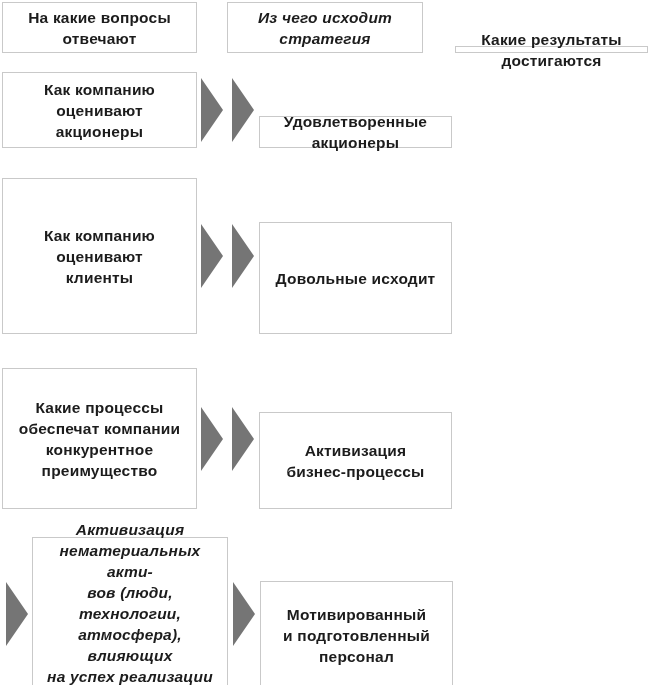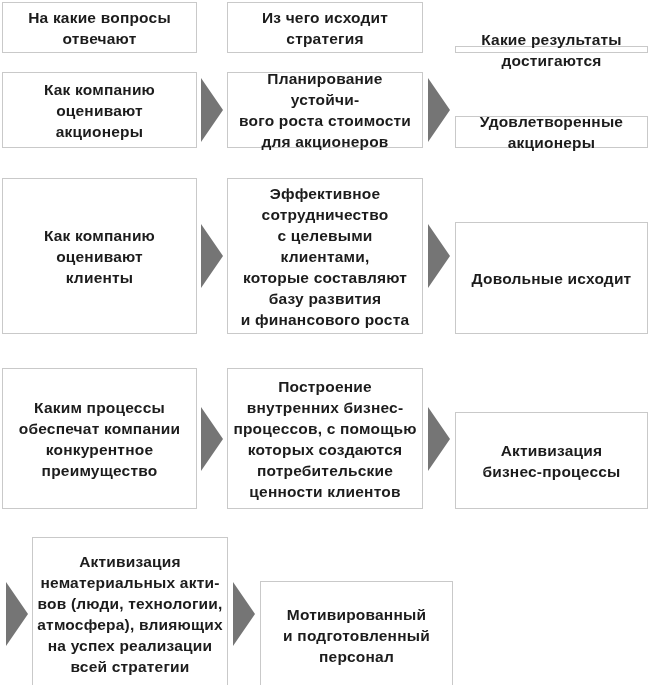--- a/index.html
+++ b/index.html
@@ -29,21 +29,21 @@
   }
   .box .txt {
     white-space: pre-line;
     font-weight: bold;
     font-size: 15.5px;
     line-height: 21px;
     color: #1c1c1c;
     letter-spacing: 0.2px;
   }
   .col1 { width: 195px; }
-  .col2 { width: 196px; }
+  .col2 { width: 196px; font-style: italic; }
   .col3 { width: 193px; margin-top: 44px; }
   .gap1 { width: 30px; display: flex; align-items: center; justify-content: center; }
   .gap2 { width: 32px; display: flex; align-items: center; justify-content: center; }
   .arrow {
     width: 0; height: 0;
     border-top: 32px solid transparent;
     border-bottom: 32px solid transparent;
     border-left: 22px solid #757575;
   }
   .hdr  { margin-top: 2px;  height: 51px; }
@@ -76,77 +76,55 @@
 
   <div class="row r1">
     <div class="box col1">
       <span class="txt">Как компанию
 оценивают
 акционеры</span>
     </div>
     <div class="gap1">
       <div class="arrow"></div>
     </div>
-    <div class="box col2">
-      <span class="txt">Планирование устойчи-
-вого роста стоимости
-для акционеров</span>
-    </div>
     <div class="gap2">
       <div class="arrow"></div>
     </div>
     <div class="box col3">
       <span class="txt">Удовлетворенные
 акционеры</span>
     </div>
   </div>
 
   <div class="row r2">
     <div class="box col1">
       <span class="txt">Как компанию
 оценивают
 клиенты</span>
     </div>
     <div class="gap1">
       <div class="arrow"></div>
     </div>
-    <div class="box col2">
-      <span class="txt">Эффективное
-сотрудничество
-с целевыми
-клиентами,
-которые составляют
-базу развития
-и финансового роста</span>
-    </div>
     <div class="gap2">
       <div class="arrow"></div>
     </div>
     <div class="box col3">
       <span class="txt">Довольные исходит</span>
     </div>
   </div>
 
   <div class="row r3">
     <div class="box col1">
-      <span class="txt">Каким процессы
+      <span class="txt">Какие процессы
 обеспечат компании
 конкурентное
 преимущество</span>
     </div>
     <div class="gap1">
       <div class="arrow"></div>
-    </div>
-    <div class="box col2">
-      <span class="txt">Построение
-внутренних бизнес-
-процессов, с помощью
-которых создаются
-потребительские
-ценности клиентов</span>
     </div>
     <div class="gap2">
       <div class="arrow"></div>
     </div>
     <div class="box col3">
       <span class="txt">Активизация
 бизнес-процессы</span>
     </div>
   </div>
 

